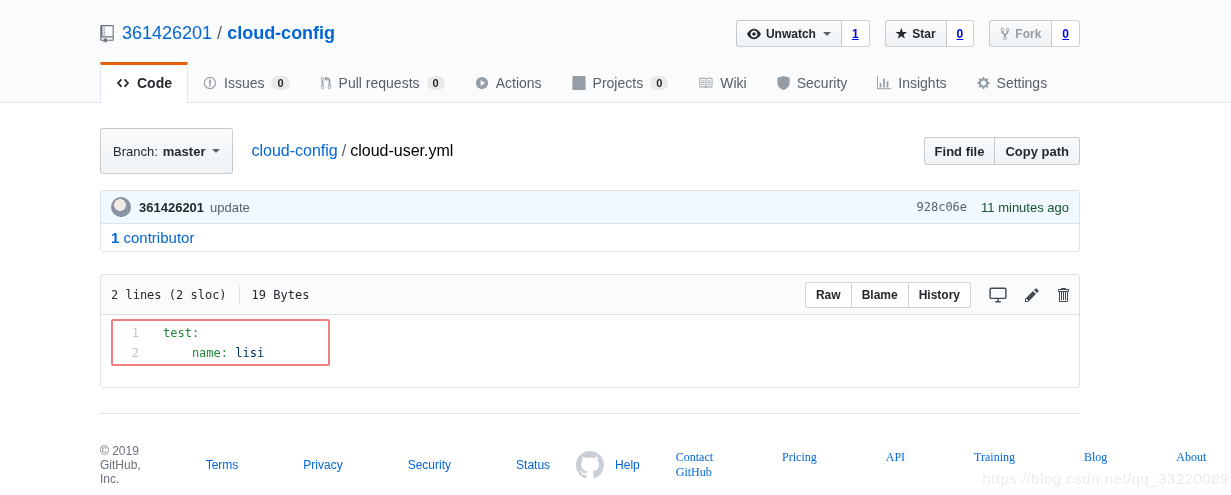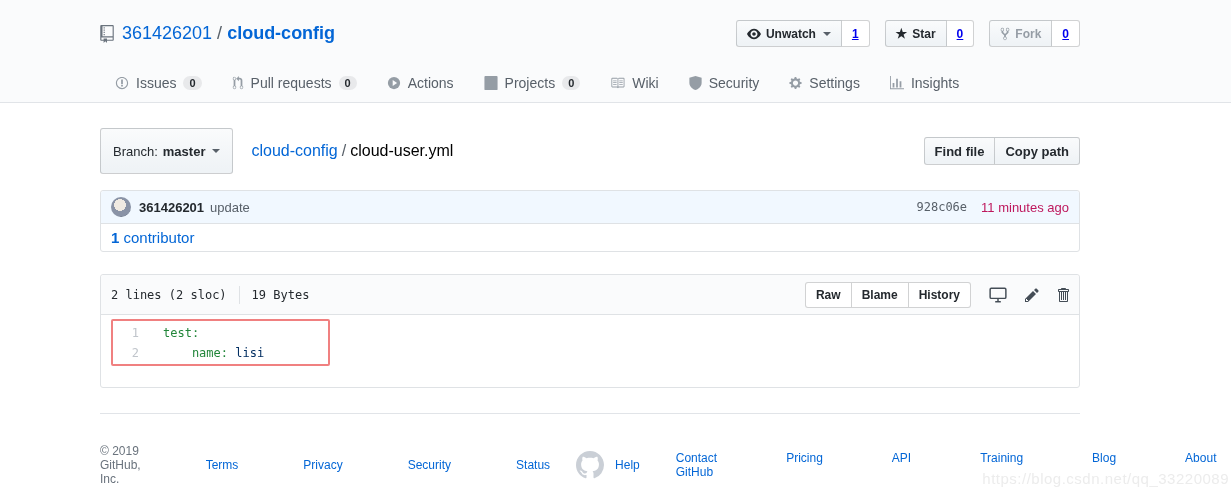--- a/index.html
+++ b/index.html
@@ -108,21 +108,21 @@
   }
   .avatar {
     width: 20px; height: 20px; border-radius: 50%;
     background: radial-gradient(circle at 45% 40%, #f0eae2 0 35%, #8a93a6 36% 70%, #6d7689 71%);
     margin-right: 8px; flex: none;
   }
   .commit-author { font-weight: 600; color: #24292e; text-decoration: none; margin-right: 6px; }
   .commit-msg { color: #586069; text-decoration: none; }
   .commit-meta { margin-left: auto; display: flex; align-items: center; gap: 14px; }
   .commit-sha { font-family: "DejaVu Sans Mono", monospace; font-size: 12px; color: #586069; text-decoration: none; }
-  .commit-time { font-size: 13px; color: #be185d; }
+  .commit-time { font-size: 13px; color: #14532d; }
   .contributors-row { padding: 5px 10px; font-size: 15px; }
   .contributors-row a { color: #0366d6; text-decoration: none; }
   .contributors-row .num { font-weight: 600; }
 
   
   .file-box { margin-top: 22px; border: 1px solid #dfe2e5; border-radius: 3px; position: relative; }
   .file-header {
     display: flex; align-items: center;
     background: #fafbfc; padding: 7px 10px;
     border-bottom: 1px solid #dfe2e5;
@@ -159,21 +159,21 @@
     margin-top: 25px;
     border-top: 1px solid #e1e4e8;
     padding-top: 30px;
     display: flex; align-items: center;
     position: relative; font-size: 12px;
   }
   .footer-left { display: flex; gap: 29px; align-items: center; }
   .footer-copy { color: #6a737d; }
   .footer a { color: #0366d6; text-decoration: none; margin-left: 36px; }
   .footer-logo { position: absolute; left: 50%; transform: translateX(-50%); color: #cacfd6; display: flex; }
-  .footer-right { margin-left: auto; display: flex; gap: 33px; }
+  .footer-right { margin-left: auto; display: flex; gap: 33px; font-family: Liberation Serif, serif; }
 
   .watermark {
     position: absolute; right: 2px; bottom: 8px;
     font-size: 15px; color: #ececec; letter-spacing: .5px;
   }
 </style>
 </head>
 <body>
 
 <div class="page-head">
@@ -216,20 +216,28 @@
               </svg>
           </span>
           <span>Fork</span>
         </button>
         <a href="#" class="social-count">0</a>
       </div>
     </div>
   </div>
 
   <nav class="tabs">
+    <div class="tab active">
+      <span class="tab-icon">
+        <svg width="14" height="14" viewBox="0 0 14 16" fill="currentColor">
+            <path d="M9.5 3L8 4.5 11.5 8 8 11.5 9.5 13 14 8 9.5 3zm-5 0L0 8l4.5 5L6 11.5 2.5 8 6 4.5 4.5 3z"></path>
+          </svg>
+      </span>
+      <span>Code</span>
+    </div>
     <div class="tab">
       <span class="tab-icon">
         <svg width="14" height="14" viewBox="0 0 14 16" fill="currentColor">
             <path d="M7 2.3c3.14 0 5.7 2.56 5.7 5.7s-2.56 5.7-5.7 5.7A5.71 5.71 0 0 1 1.3 8c0-3.14 2.56-5.7 5.7-5.7zM7 1C3.14 1 0 4.14 0 8s3.14 7 7 7 7-3.14 7-7-3.14-7-7-7zm1 3H6v5h2V4zm0 6H6v2h2v-2z"></path>
           </svg>
       </span>
       <span>Issues</span>
       <span class="counter">0</span>
     </div>
     <div class="tab">
@@ -270,33 +278,33 @@
     <div class="tab">
       <span class="tab-icon">
         <svg width="13" height="14" viewBox="0 0 14 16" fill="currentColor">
             <path d="M0 2l7-2 7 2v6.02C14 12.69 8.69 16 7 16c-1.69 0-7-3.31-7-7.98V2zm1 .75L7 1l6 1.75v5.268C13 12.104 8.449 15 7 15c-1.449 0-6-2.896-6-6.982V2.75zm1 .75L7 2v12c-1.207 0-5-2.482-5-5.985V3.5z"></path>
           </svg>
       </span>
       <span>Security</span>
     </div>
     <div class="tab">
       <span class="tab-icon">
+        <svg width="14" height="14" viewBox="0 0 16 16" fill="currentColor">
+            <path d="M16 14v1H0V0h1v14h15zM5 13H3V8h2v5zm4 0H7V3h2v10zm4 0h-2V6h2v7z"></path>
+          </svg>
+      </span>
+      <span>Insights</span>
+    </div>
+    <div class="tab">
+      <span class="tab-icon">
         <svg width="13" height="14" viewBox="0 0 14 16" fill="currentColor">
             <path d="M14 8.77v-1.6l-1.94-.64-.45-1.09.88-1.84-1.13-1.13-1.81.91-1.09-.45-.69-1.92h-1.6l-.63 1.94-1.11.45-1.84-.88-1.13 1.13.91 1.81-.45 1.09L0 7.23v1.59l1.94.64.45 1.09-.88 1.84 1.13 1.13 1.81-.91 1.09.45.69 1.92h1.59l.63-1.94 1.11-.45 1.84.88 1.13-1.13-.92-1.81.47-1.09L14 8.75v.02zM7 11c-1.66 0-3-1.34-3-3s1.34-3 3-3 3 1.34 3 3-1.34 3-3 3z"></path>
           </svg>
       </span>
       <span>Settings</span>
-    </div>
-    <div class="tab">
-      <span class="tab-icon">
-        <svg width="14" height="14" viewBox="0 0 16 16" fill="currentColor">
-            <path d="M16 14v1H0V0h1v14h15zM5 13H3V8h2v5zm4 0H7V3h2v10zm4 0h-2V6h2v7z"></path>
-          </svg>
-      </span>
-      <span>Insights</span>
     </div>
   </nav>
 </div>
 
 <div class="container">
 
   <div class="file-nav-row">
     <button class="branch-btn">
       <span>Branch:</span>
       <b>master</b>

